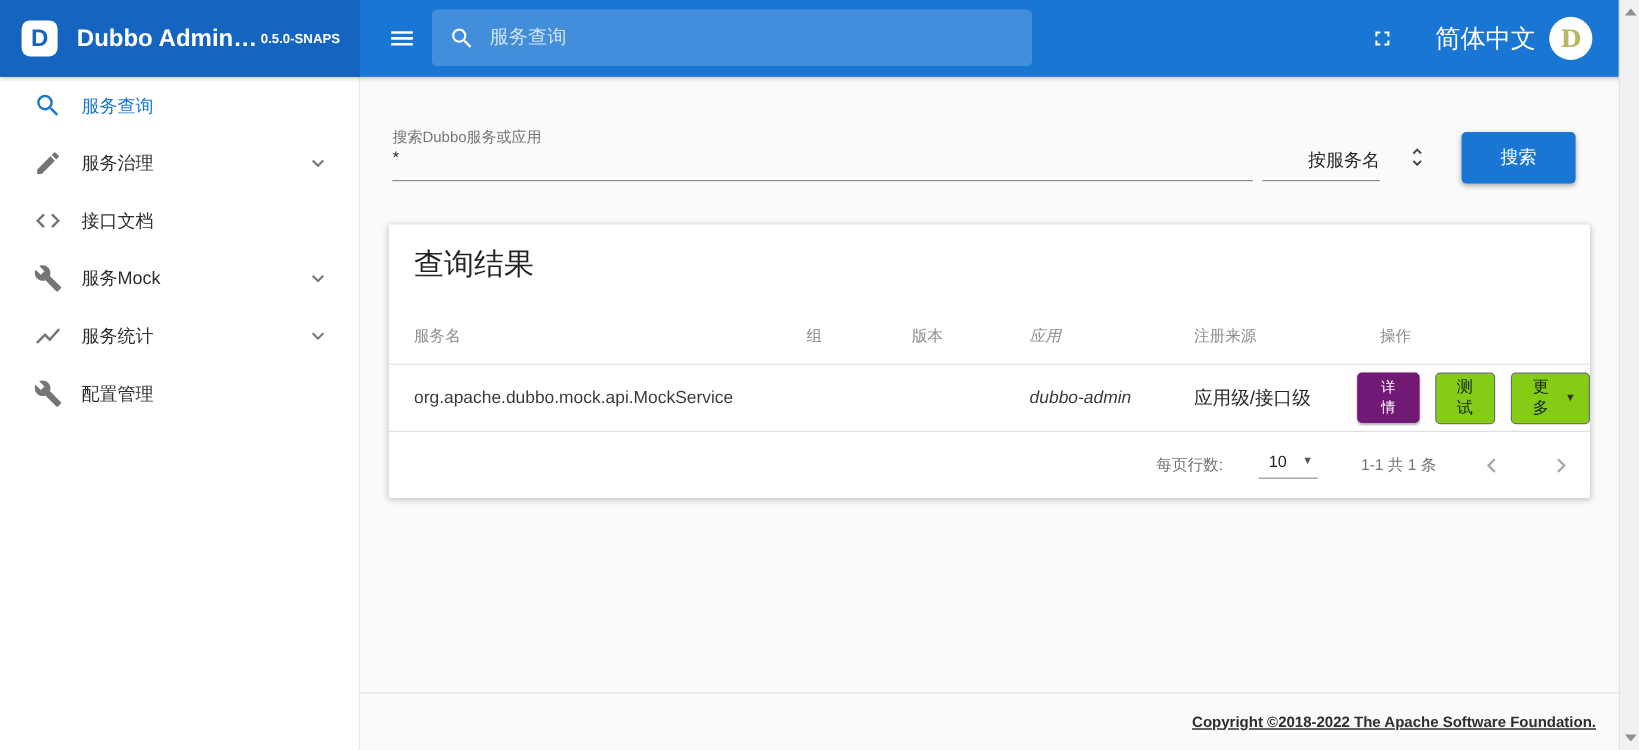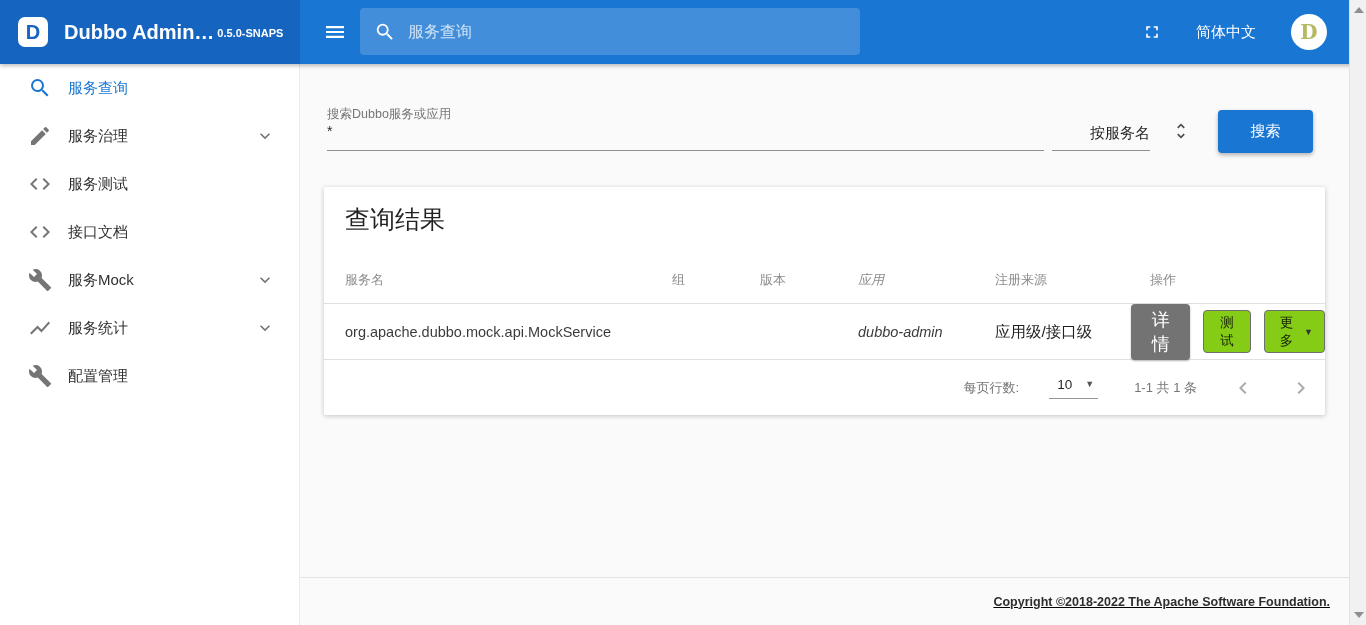--- a/index.html
+++ b/index.html
@@ -18,21 +18,21 @@
   .brand-version { color:#fff; font-size:11px; font-weight:bold; margin-left:3px;
     margin-top:1px; white-space:nowrap; }
   .hamburger { position:absolute; left:323px; top:20px; width:24px; height:24px; cursor:pointer; }
   .top-search { position:absolute; left:360px; top:8px; width:500px; height:47px;
     background:rgba(255,255,255,.18); border-radius:4px; display:flex; align-items:center; padding:0 14px; }
   .top-search input { background:transparent; border:none; outline:none; color:#fff;
     font-size:16px; margin-left:12px; width:420px; font-family:inherit; }
   .top-search input::placeholder { color:rgba(255,255,255,.75); }
   .fullscreen-btn { position:absolute; left:1142px; top:22px; width:20px; height:20px; cursor:pointer; }
   .lang { position:absolute; left:1196px; top:0; height:64px; display:flex; align-items:center;
-    color:#fff; font-size:15px; font-weight:500; cursor:pointer; }
+    color:#fff; font-size:21px; font-weight:500; cursor:pointer; }
   .avatar { position:absolute; left:1291px; top:14px; width:36px; height:36px; border-radius:50%;
     background:#fff; display:flex; align-items:center; justify-content:center; cursor:pointer; }
   .avatar span { color:#b5ba61; font-weight:bold; font-size:20px; font-family:"DejaVu Serif",serif; }
 
   
   .sidebar { position:absolute; left:0; top:64px; width:300px; height:561px;
     background:#fff; border-right:1px solid #ececec; z-index:2; }
   .nav-item { position:relative; height:48px; display:flex; align-items:center;
     padding-left:28px; cursor:pointer; color:rgba(0,0,0,.83); font-size:15px; }
   .nav-item .nav-icon { width:24px; height:24px; margin-right:16px; flex:0 0 auto; }
@@ -60,22 +60,22 @@
   .card-title { position:absolute; left:21px; top:16px; font-size:25px; color:rgba(0,0,0,.87); }
   .thead { position:absolute; left:0; top:69px; width:1001px; height:48px;
     border-bottom:1px solid #e0e0e0; font-size:13px; color:#8c8c8c; }
   .thead .col, .trow .col { position:absolute; top:50%; transform:translateY(-50%); white-space:nowrap; }
   .c0{left:21px;} .c1{left:348px;} .c2{left:436px;} .c3{left:534px;font-style:italic;} .c4{left:671px;} .c5{left:826px;}
   .trow { position:absolute; left:0; top:117px; width:1001px; height:56px;
     border-bottom:1px solid #e0e0e0; font-size:14.5px; color:rgba(0,0,0,.78); }
   .trow .registry { font-size:15.5px; color:rgba(0,0,0,.87); }
   .actions { position:absolute; left:807px; top:50%; transform:translateY(-50%);
     display:flex; align-items:center; gap:13px; }
-  .btn-detail { background:#737373; color:#fff; border:none; border-radius:4px;
-    font-size:18px; padding:4px 14px; font-family:Liberation Serif, serif; cursor:pointer;
+  .btn-detail { background:#701a75; color:#fff; border:none; border-radius:4px;
+    font-size:12px; padding:4px 14px; font-family:Liberation Serif, serif; cursor:pointer;
     box-shadow:0 1px 2px rgba(0,0,0,.3); }
   .btn-outline { background:#84cc16; color:rgba(0,0,0,.84); border:1.5px solid #6f6f6f;
     border-radius:4px; font-size:13.5px; padding:2.5px 11px; font-family:inherit; cursor:pointer;
     display:flex; align-items:center; gap:7px; }
   .btn-outline .caret { font-size:9px; color:#333; }
 
   .pagination { position:absolute; left:0; top:173px; width:1001px; height:55px;
     display:flex; align-items:center; justify-content:flex-end; padding-right:12px;
     font-size:13px; color:#757575; }
   .rpp-select { position:relative; display:flex; align-items:center; gap:13px;
@@ -162,28 +162,20 @@
         </svg>
     </span>
     <span class="nav-label">服务治理</span>
     <span class="nav-chevron">
       <svg width="20" height="20" viewBox="0 0 24 24">
           <path fill="#757575" d="M7.41 8.59 12 13.17l4.59-4.58L18 10l-6 6-6-6 1.41-1.41z"></path>
         </svg>
     </span>
   </div>
 
-  <div class="nav-item">
-    <span class="nav-icon">
-      <svg width="24" height="24" viewBox="0 0 24 24">
-          <path fill="#757575" d="M9.4 16.6 4.8 12l4.6-4.6L8 6l-6 6 6 6 1.4-1.4zm5.2 0 4.6-4.6-4.6-4.6L16 6l6 6-6 6-1.4-1.4z"></path>
-        </svg>
-    </span>
-    <span class="nav-label">服务测试</span>
-  </div>
 
   <div class="nav-item">
     <span class="nav-icon">
       <svg width="24" height="24" viewBox="0 0 24 24">
           <path fill="#757575" d="M9.4 16.6 4.8 12l4.6-4.6L8 6l-6 6 6 6 1.4-1.4zm5.2 0 4.6-4.6-4.6-4.6L16 6l6 6-6 6-1.4-1.4z"></path>
         </svg>
     </span>
     <span class="nav-label">接口文档</span>
   </div>
 

